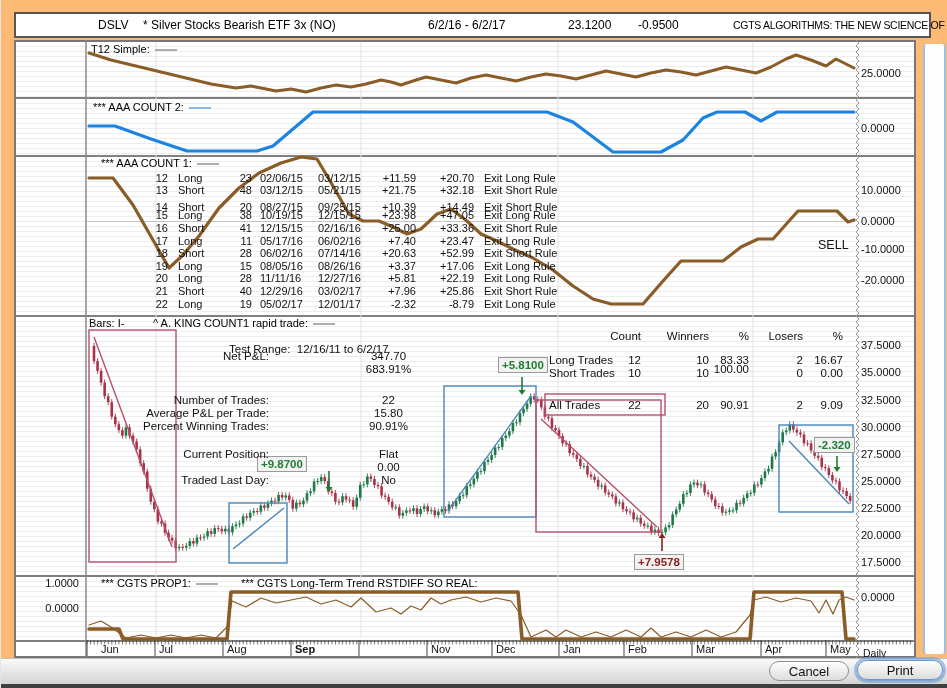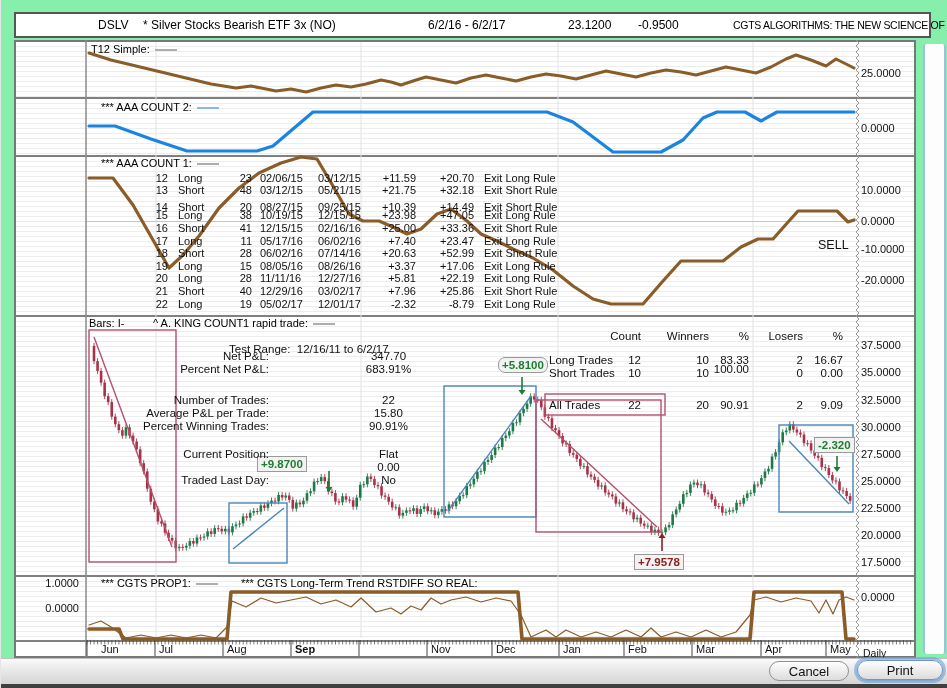--- a/index.html
+++ b/index.html
@@ -1,17 +1,17 @@
 <!DOCTYPE html>
 <html><head>
 <meta charset="utf-8">
 <style>
   *{margin:0;padding:0;box-sizing:border-box}
   body{background:#fff;font-family:"Liberation Sans",sans-serif}
-  #page{position:relative;width:947px;height:688px;background:#86efac;overflow:hidden;border-left:1px solid #e5e5e5}
+  #page{position:relative;width:947px;height:688px;background:#fdba74;overflow:hidden;border-left:1px solid #e5e5e5}
   .t{position:absolute;font-size:11px;color:#111;white-space:nowrap;line-height:13px;z-index:3}
   .ra{text-align:right}.ca{text-align:center}
   .s{font-size:11.5px}
   .hbox{position:absolute;left:13px;top:12px;width:917px;height:26px;border:2px solid #555;background:#fff;z-index:3}
   .hbox span{position:absolute;top:4px;font-size:12px;color:#000;white-space:nowrap}
   .chartframe{position:absolute;left:13px;top:40px;width:902px;height:618px;border:2px solid #777;background:#fff;z-index:0}
   .panel{position:absolute;left:15px;width:898px;background:repeating-linear-gradient(#ffffff 0 4px,#ededed 4px 5px);z-index:0}
   .sep{border-top:2px solid #808080}
   .plabel{position:absolute;font-size:11px;color:#000;white-space:nowrap;z-index:3}
   .blank{display:inline-block;width:22px;height:2px;background:#adadad;margin-left:5px;vertical-align:2px}
@@ -749,21 +749,21 @@
       <polygon points="517.5,390 524.5,390 521,395" fill="#1e7d32"></polygon>
       <line x1="328" y1="471" x2="328" y2="488" stroke="#1e7d32" stroke-width="1.6"></line>
       <polygon points="324.5,487 331.5,487 328,492" fill="#1e7d32"></polygon>
       <line x1="661" y1="551" x2="661" y2="537" stroke="#8b2020" stroke-width="1.6"></line>
       <polygon points="657.5,538 664.5,538 661,533" fill="#8b2020"></polygon>
       <line x1="836" y1="456" x2="836" y2="468" stroke="#1e7d32" stroke-width="1.6"></line>
       <polygon points="832.5,467 839.5,467 836,472" fill="#1e7d32"></polygon>
     </svg>
 
   <div class="plabel" style="left:90px;top:43px"><span>T12 Simple:</span><span class="blank"></span></div>
-  <div class="plabel" style="left:100px;top:101px"><span>*** AAA COUNT 2:</span><span class="blank blue"></span></div>
+  <div class="plabel" style="left:92px;top:101px"><span>*** AAA COUNT 2:</span><span class="blank blue"></span></div>
   <div class="plabel" style="left:100px;top:157px"><span>*** AAA COUNT 1:</span><span class="blank"></span></div>
   <div class="plabel" style="left:88px;top:317px">Bars: I-</div>
   <div class="plabel" style="left:152px;top:317px"><span>^ A. KING COUNT1 rapid trade:</span><span class="blank"></span></div>
   <div class="plabel" style="left:100px;top:577px"><span>*** CGTS PROP1:</span><span class="blank"></span></div>
   <div class="plabel" style="left:240px;top:577px">*** CGTS Long-Term Trend RSTDIFF SO REAL:</div>
 
   <div class="t s" style="left:228px;top:343px"><span>Test Range:</span>&nbsp;&nbsp;<span>12/16/11 to 6/2/17</span></div>
   <div class="t" style="left:817px;top:239px;font-size:12.5px">SELL</div>
   <div class="t" style="left:862px;top:647px;font-size:10.5px">Daily</div>
 
@@ -942,21 +942,20 @@
       <span class="g"></span>
       <span class="l">05/02/17</span>
       <span class="l">12/01/17</span>
       <span class="r">-2.32</span>
       <span class="r">-8.79</span>
       <span class="g"></span>
       <span class="l">Exit Long Rule</span>
     </div>
     <div class="t s ra" style="position: absolute; left: 48px; top: 350px; width: 220px;">Net P&amp;L:</div>
     <div class="t s ca" style="position: absolute; left: 325px; top: 350px; width: 125px;">347.70</div>
-    <div class="t s ra" style="position: absolute; left: 48px; top: 363px; width: 220px;">Percent Net P&amp;L:</div>
     <div class="t s ca" style="position: absolute; left: 325px; top: 363px; width: 125px;">683.91%</div>
     <div class="t s ra" style="position: absolute; left: 48px; top: 394px; width: 220px;">Number of Trades:</div>
     <div class="t s ca" style="position: absolute; left: 325px; top: 394px; width: 125px;">22</div>
     <div class="t s ra" style="position: absolute; left: 48px; top: 407px; width: 220px;">Average P&amp;L per Trade:</div>
     <div class="t s ca" style="position: absolute; left: 325px; top: 407px; width: 125px;">15.80</div>
     <div class="t s ra" style="position: absolute; left: 48px; top: 420px; width: 220px;">Percent Winning Trades:</div>
     <div class="t s ca" style="position: absolute; left: 325px; top: 420px; width: 125px;">90.91%</div>
     <div class="t s ra" style="position: absolute; left: 48px; top: 448px; width: 220px;">Current Position:</div>
     <div class="t s ca" style="position: absolute; left: 325px; top: 448px; width: 125px;">Flat</div>
     <div class="t s ca" style="position: absolute; left: 325px; top: 461px; width: 125px;">0.00</div>
@@ -978,17 +977,17 @@
     <div class="t s ra" style="position: absolute; left: 648px; top: 367px; width: 60px;">10</div>
     <div class="t s ra" style="position: absolute; left: 700px; top: 363px; width: 48px;">100.00</div>
     <div class="t s ra" style="position: absolute; left: 746px; top: 367px; width: 56px;">0</div>
     <div class="t s ra" style="position: absolute; left: 794px; top: 367px; width: 48px;">0.00</div>
     <div class="t s" style="position: absolute; left: 548px; top: 399px;">All Trades</div>
     <div class="t s ra" style="position: absolute; left: 580px; top: 399px; width: 60px;">22</div>
     <div class="t s ra" style="position: absolute; left: 648px; top: 399px; width: 60px;">20</div>
     <div class="t s ra" style="position: absolute; left: 700px; top: 399px; width: 48px;">90.91</div>
     <div class="t s ra" style="position: absolute; left: 746px; top: 399px; width: 56px;">2</div>
     <div class="t s ra" style="position: absolute; left: 794px; top: 399px; width: 48px;">9.09</div>
-    <div class="ann" style="position: absolute; left: 497px; top: 357px; color: rgb(30, 125, 50); border-radius: 7px;">+5.8100</div>
+    <div class="ann" style="position: absolute; left: 497px; top: 357px; color: rgb(30, 125, 50);">+5.8100</div>
     <div class="ann" style="position: absolute; left: 256px; top: 456px; color: rgb(30, 125, 50);">+9.8700</div>
     <div class="ann" style="position: absolute; left: 633px; top: 554px; color: rgb(139, 32, 32);">+7.9578</div>
     <div class="ann" style="position: absolute; left: 813px; top: 437px; color: rgb(30, 125, 50);">-2.320</div>
   </div>
 
 </body></html>

